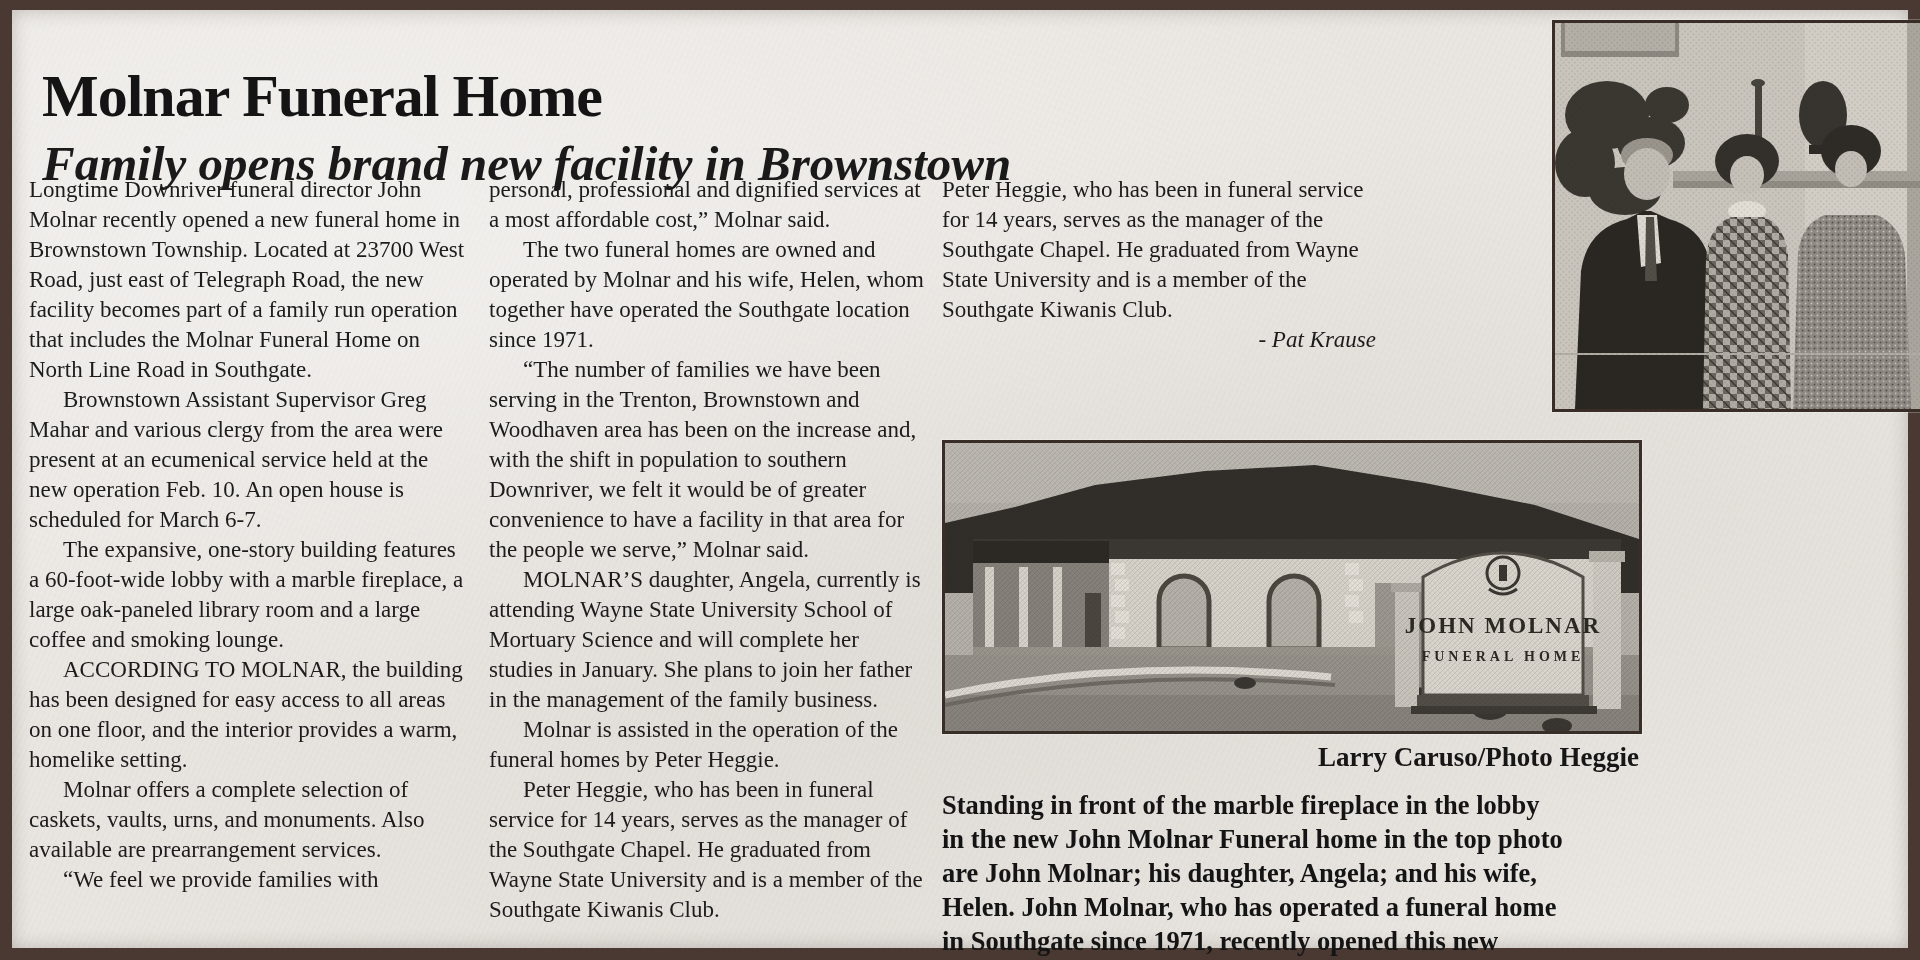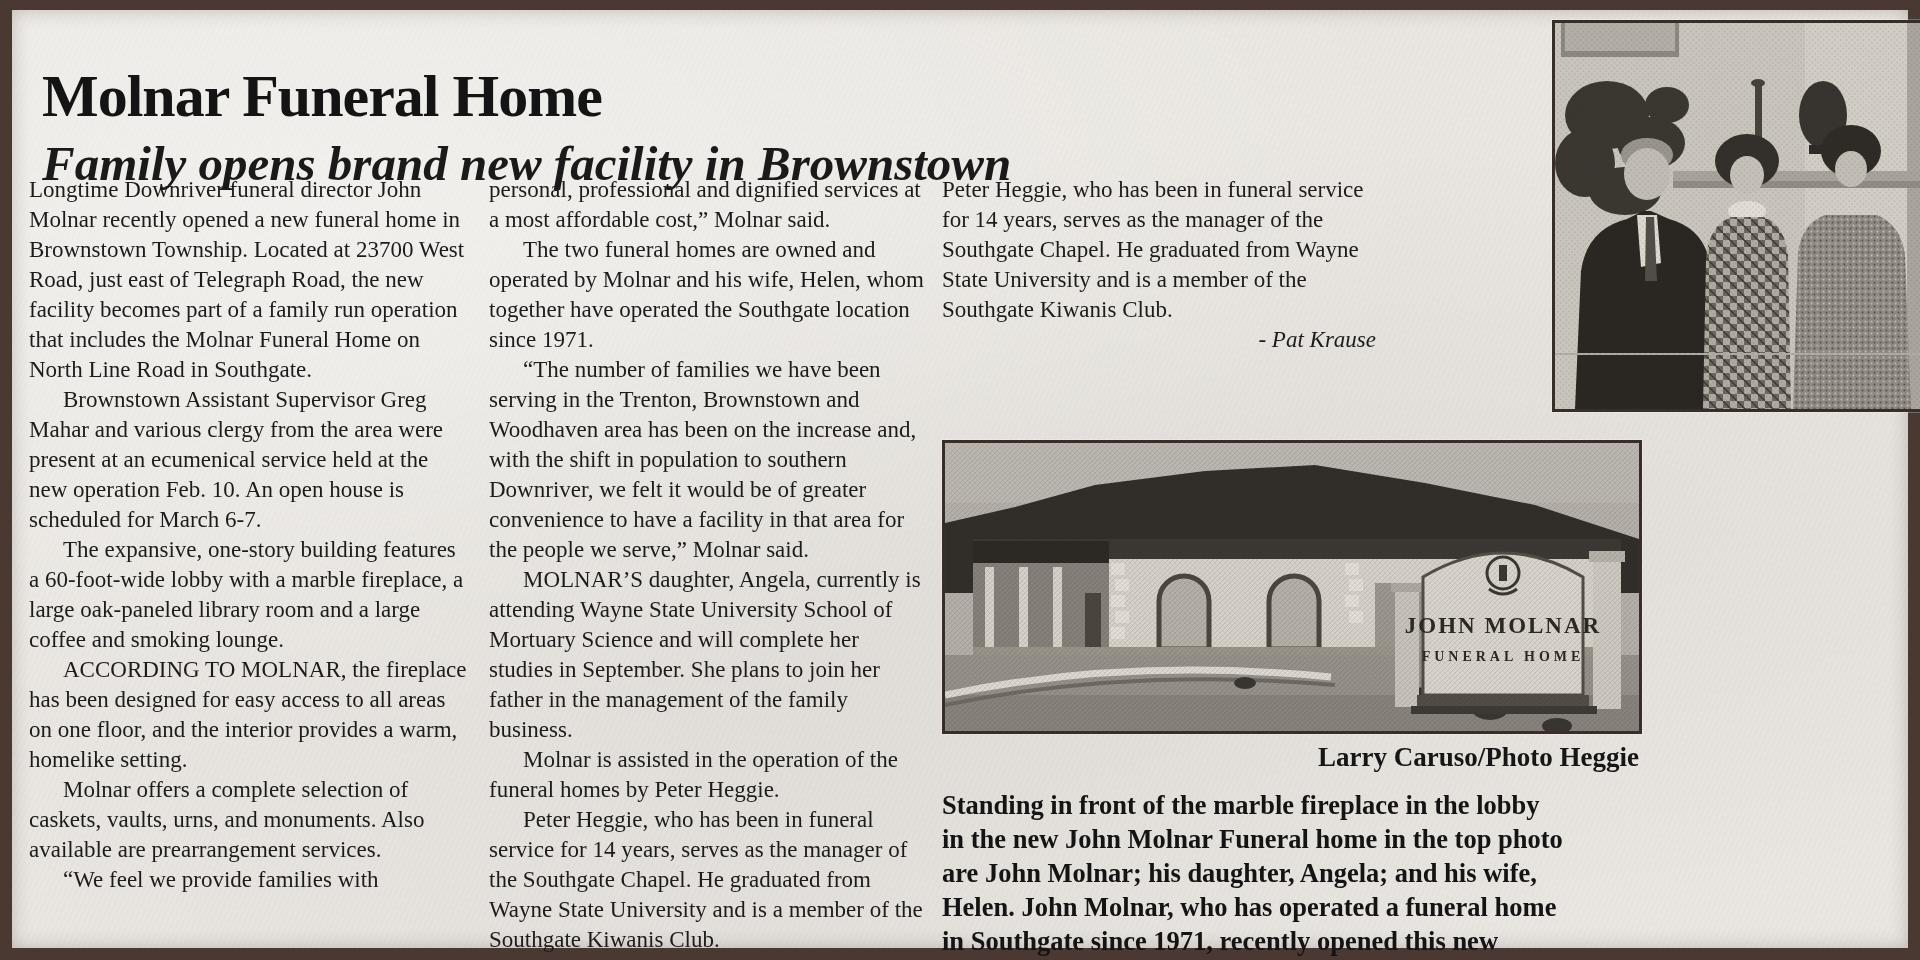--- a/index.html
+++ b/index.html
@@ -78,30 +78,30 @@
 <div class="frame">
   <div class="paper">
 
     <h1 class="title">Molnar Funeral Home</h1>
     <h2 class="subtitle">Family opens brand new facility in Brownstown</h2>
 
     <div class="col col1">
       <p>Longtime Downriver funeral director John Molnar recently opened a new funeral home in Brownstown Township. Located at 23700 West Road, just east of Telegraph Road, the new facility becomes part of a family run operation that includes the Molnar Funeral Home on North Line Road in Southgate.</p>
       <p>Brownstown Assistant Supervisor Greg Mahar and various clergy from the area were present at an ecumenical service held at the new operation Feb. 10. An open house is scheduled for March 6-7.</p>
       <p>The expansive, one-story building features a 60-foot-wide lobby with a marble fireplace, a large oak-paneled library room and a large coffee and smoking lounge.</p>
-      <p>ACCORDING TO MOLNAR, the fireplace has been designed for easy access to all areas on one floor, and the interior provides a warm, homelike setting.</p>
+      <p>ACCORDING TO MOLNAR, the building has been designed for easy access to all areas on one floor, and the interior provides a warm, homelike setting.</p>
       <p>Molnar offers a complete selection of caskets, vaults, urns, and monuments. Also available are prearrangement services.</p>
       <p>“We feel we provide families with</p>
     </div>
 
     <div class="col col2">
       <p>personal, professional and dignified services at a most affordable cost,” Molnar said.</p>
       <p>The two funeral homes are owned and operated by Molnar and his wife, Helen, whom together have operated the Southgate location since 1971.</p>
       <p>“The number of families we have been serving in the Trenton, Brownstown and Woodhaven area has been on the increase and, with the shift in population to southern Downriver, we felt it would be of greater convenience to have a facility in that area for the people we serve,” Molnar said.</p>
-      <p>MOLNAR’S daughter, Angela, currently is attending Wayne State University School of Mortuary Science and will complete her studies in September. She plans to join her father in the management of the family business.</p>
+      <p>MOLNAR’S daughter, Angela, currently is attending Wayne State University School of Mortuary Science and will complete her studies in January. She plans to join her father in the management of the family business.</p>
       <p>Molnar is assisted in the operation of the funeral homes by Peter Heggie.</p>
       <p>Peter Heggie, who has been in funeral service for 14 years, serves as the manager of the Southgate Chapel. He graduated from Wayne State University and is a member of the Southgate Kiwanis Club.</p>
     </div>
 
     <div class="col col3">
       <p>Peter Heggie, who has been in funeral service for 14 years, serves as the manager of the Southgate Chapel. He graduated from Wayne State University and is a member of the Southgate Kiwanis Club.</p>
       <p class="byline">- Pat Krause</p>
     </div>
 
     <div class="photo photo-people">

